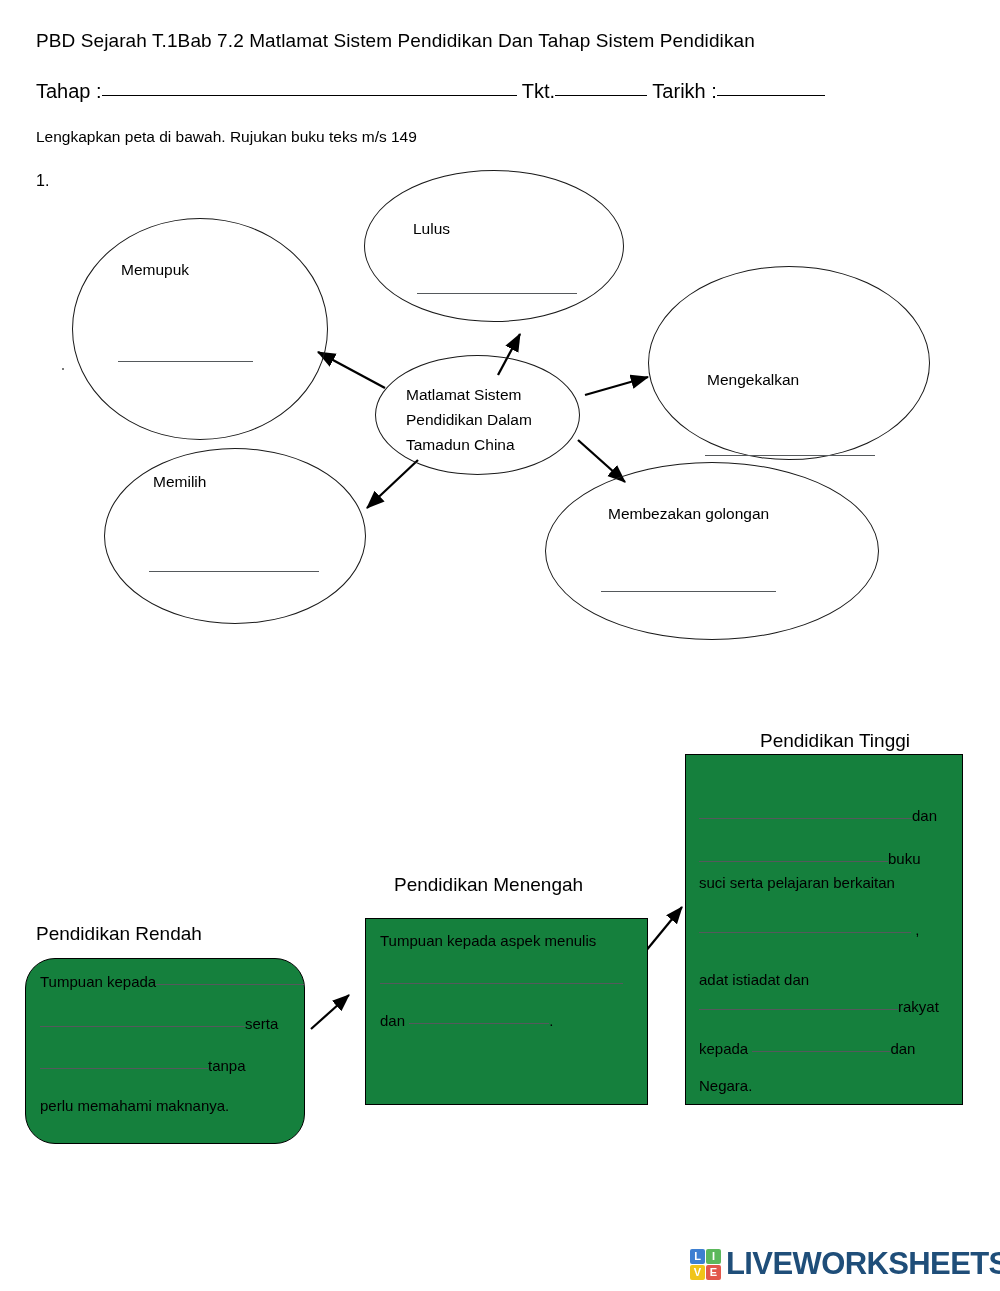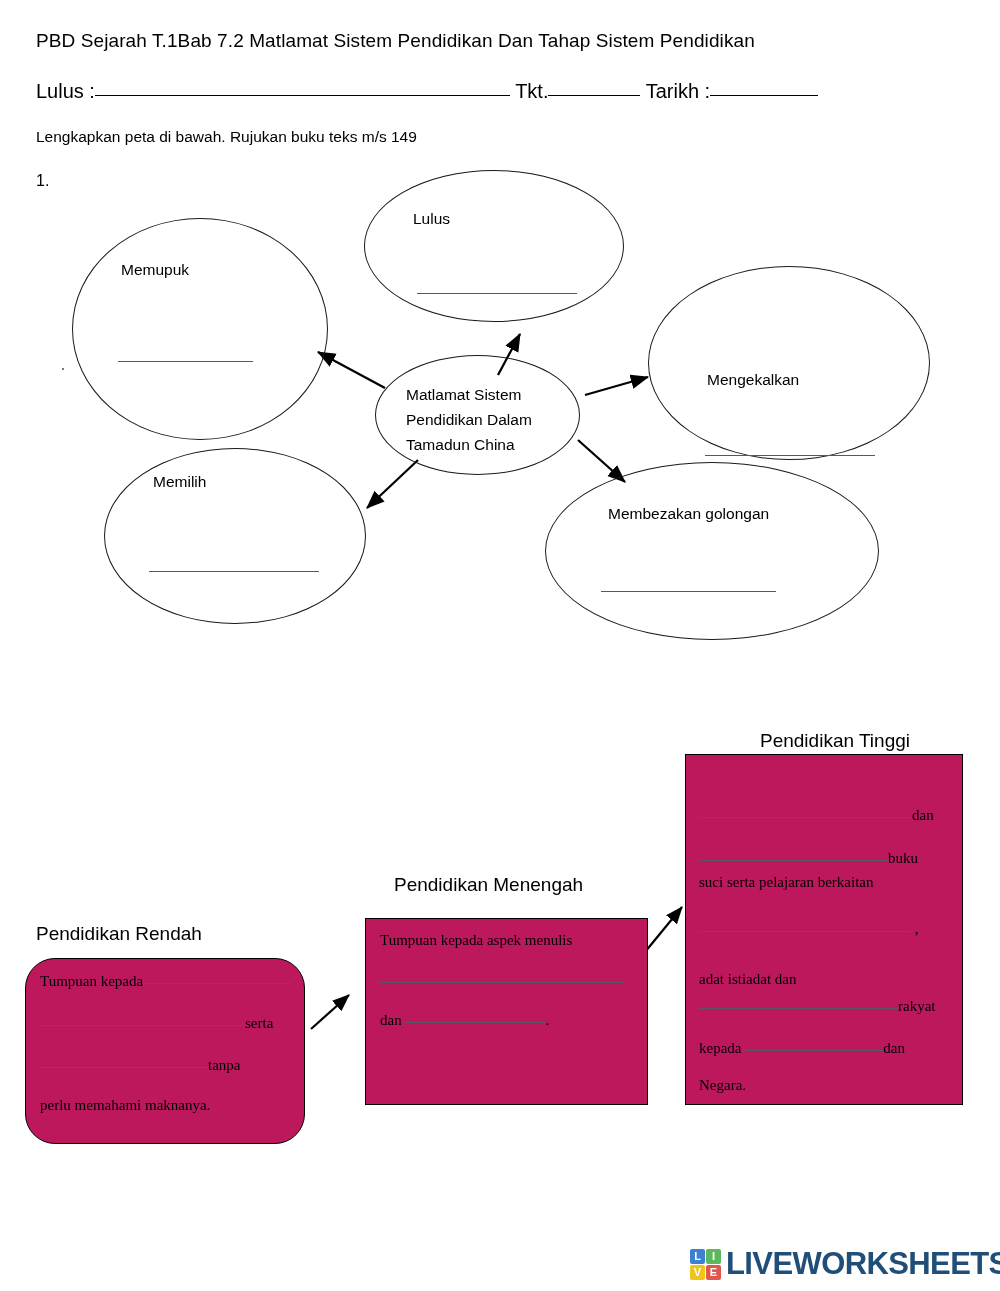--- a/index.html
+++ b/index.html
@@ -103,22 +103,21 @@
   .boxhead {
     position: absolute;
     font-size: 19px;
     white-space: nowrap;
     margin-top: 12px;
   }
   .tbox {
     position: absolute;
     border: 1.6px solid #000;
     box-sizing: border-box;
-    background: #be185d;
-    font-family: Liberation Serif, serif;
+    background: #15803d;
   }
   .tbox .bline {
     position: absolute;
     font-size: 15px;
     white-space: nowrap;
     color: #000;
   }
   .ul {
     display: inline-block;
     border-bottom: 1.3px solid #55595c;
@@ -159,21 +158,21 @@
   }
 </style>
 </head>
 <body>
 
 <div id="page">
 
   <div class="title">PBD Sejarah T.1Bab 7.2  Matlamat Sistem Pendidikan Dan Tahap Sistem Pendidikan</div>
 
   <div class="namerow">
-    <span>Lulus  :</span><span class="blank b-nama"></span>
+    <span>Tahap  :</span><span class="blank b-nama"></span>
     <span>Tkt.</span><span class="blank b-tkt"></span>
     <span>Tarikh :</span><span class="blank b-tarikh"></span>
   </div>
 
   <div class="instr">Lengkapkan peta di bawah. Rujukan buku teks m/s  149</div>
   <div class="qnum1">1.</div>
 
   <div id="diagram">
 
     <svg width="1000" height="500" style="position:absolute;left:0;top:0;">
@@ -194,21 +193,21 @@
       <line x1="418" y1="290" x2="367" y2="338" stroke="#000" stroke-width="2.3" marker-end="url(#ah)"></line>
     </svg>
 
     <div class="oval" style="left:62px; top:198px; width:0; height:0;"></div>
     <div class="oval" style="left:72px; top:48px; width:256px; height:222px;text-decoration:underline;">
       <span class="olabel" style="left:48px; top:42px;">Memupuk</span>
       <span class="oline" style="left:45px; top:142px; width:135px;"></span>
     </div>
 
     <div class="oval" style="left:364px; top:0px; width:260px; height:152px; overflow:visible;">
-      <span class="olabel" style="left:48px; top:39px;">Lulus</span>
+      <span class="olabel" style="left:48px; top:49px;">Lulus</span>
       <span class="oline" style="left:52px; top:122px; width:160px;"></span>
     </div>
 
     <div class="oval" style="left:648px; top:96px; width:282px; height:194px;">
       <span class="olabel" style="left:58px; top:110px; top:104px;">Mengekalkan</span>
       <span class="oline" style="left:56px; top:188px; width:170px;"></span>
     </div>
 
     <div class="oval" style="left:104px; top:278px; width:262px; height:176px;">
       <span class="olabel" style="left:48px; top:24px;">Memilih</span>

